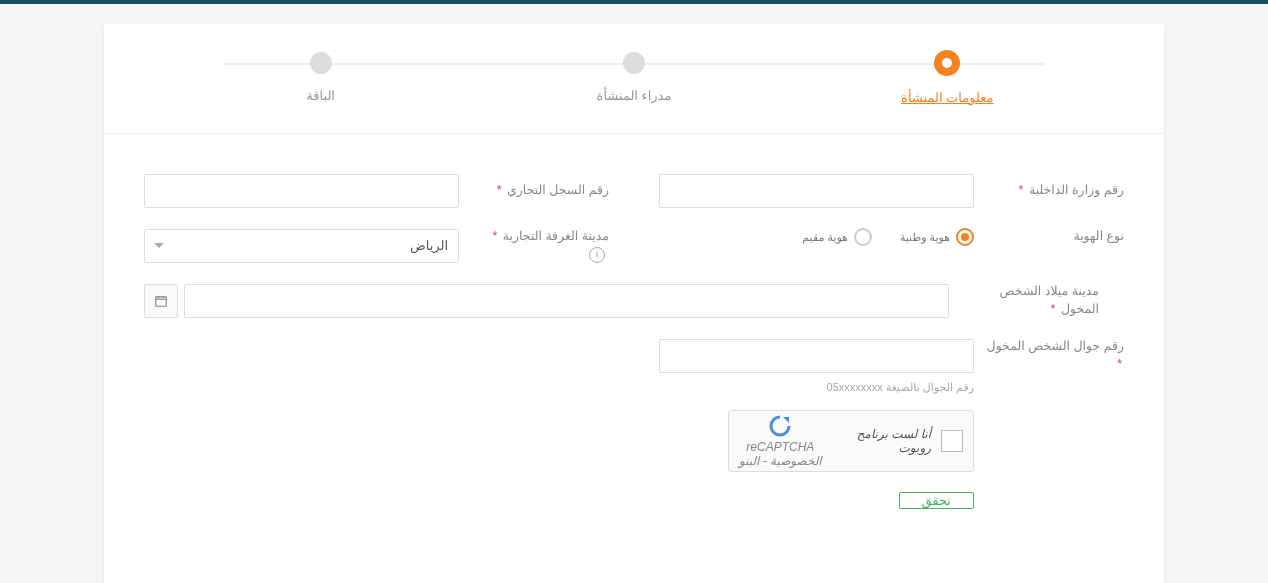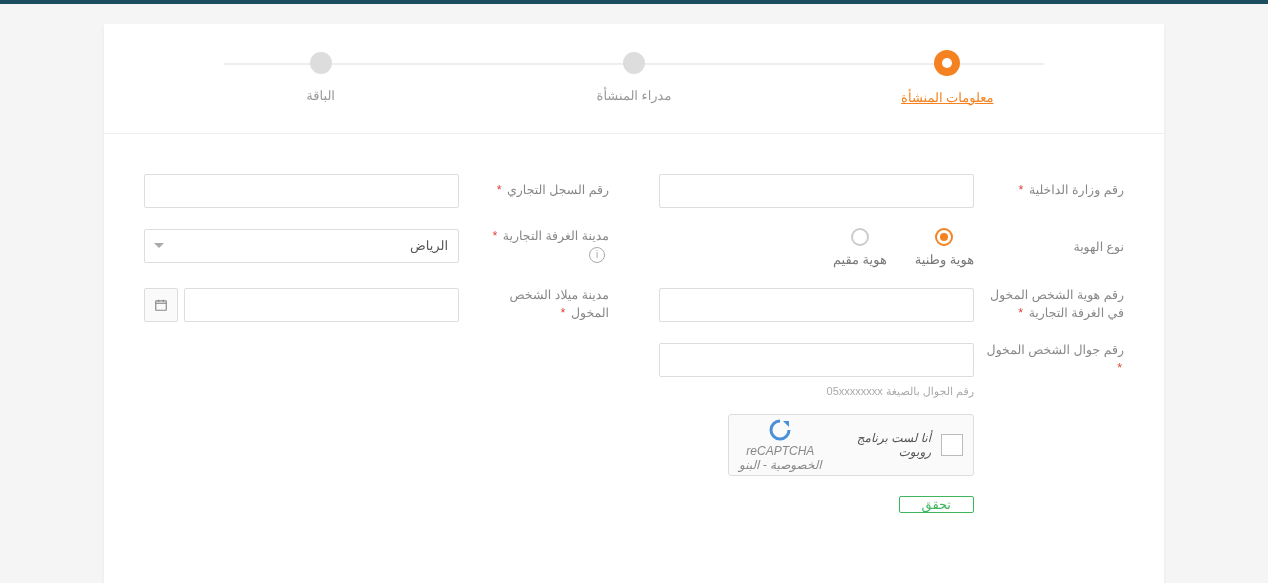--- a/index.html
+++ b/index.html
@@ -150,21 +150,21 @@
     color: #888;
   }
   .info-icon {
     width: 16px; height:16px; border:1px solid #aaa; border-radius:50%;
     display:inline-flex; align-items:center; justify-content:center;
     font-size:10px; color:#aaa; margin-right:4px;
   }
 
   
   .radio-group { display:flex; gap: 28px; align-items:center; flex:1; }
-  .radio-item { display:flex; align-items:center; gap:6px; font-size:13px; color:#777;flex-direction:column; }
+  .radio-item { display:flex; align-items:center; gap:6px; font-size:11px; color:#777; }
   .radio-dot {
     width:18px; height:18px; border-radius:50%;
     border:2px solid #ccc; display:flex; align-items:center; justify-content:center;
   }
   .radio-item.checked .radio-dot { border-color:#f58220; }
   .radio-item.checked .radio-dot::after {
     content:""; width:8px; height:8px; border-radius:50%; background:#f58220;
   }
 
   .hint {
@@ -288,28 +288,20 @@
           <div class="sel-wrap">
             <select class="sel">
               <option>الرياض</option>
             </select>
           </div>
         </div>
       </div>
     </div>
 
     <div class="form-row">
-      <div class="form-cell-right">
-        <div class="f-label">
-          <span>رقم هوية الشخص المخول في الغرفة التجارية</span> <span class="req">*</span>
-        </div>
-        <div class="f-control">
-          <input class="txt" type="text" style="">
-        </div>
-      </div>
       <div class="form-cell-left">
         <div class="f-label">
           <span>مدينة ميلاد الشخص المخول</span> <span class="req">*</span>
         </div>
         <div class="f-control">
           <input class="txt" type="text" style="">
           <div class="cal-btn">
             <svg width="14" height="14" viewBox="0 0 24 24" fill="none" stroke="#888" stroke-width="2">
               <rect x="3" y="5" width="18" height="16" rx="1"></rect>
               <line x1="3" y1="9" x2="21" y2="9"></line>

